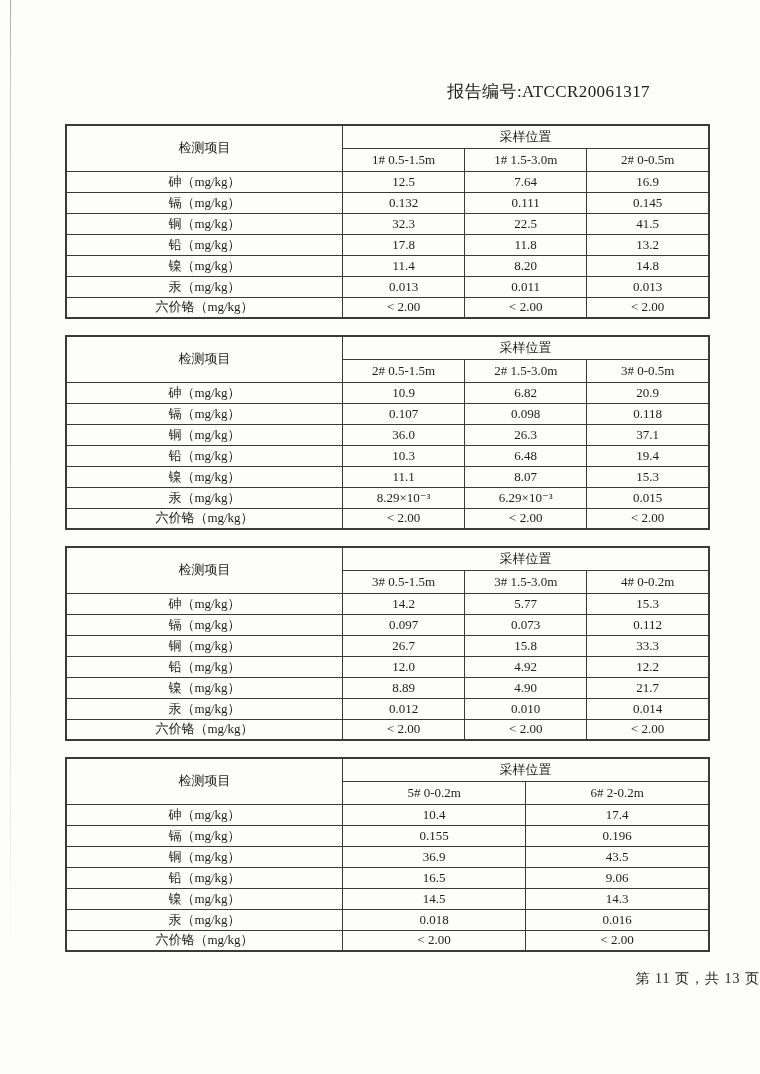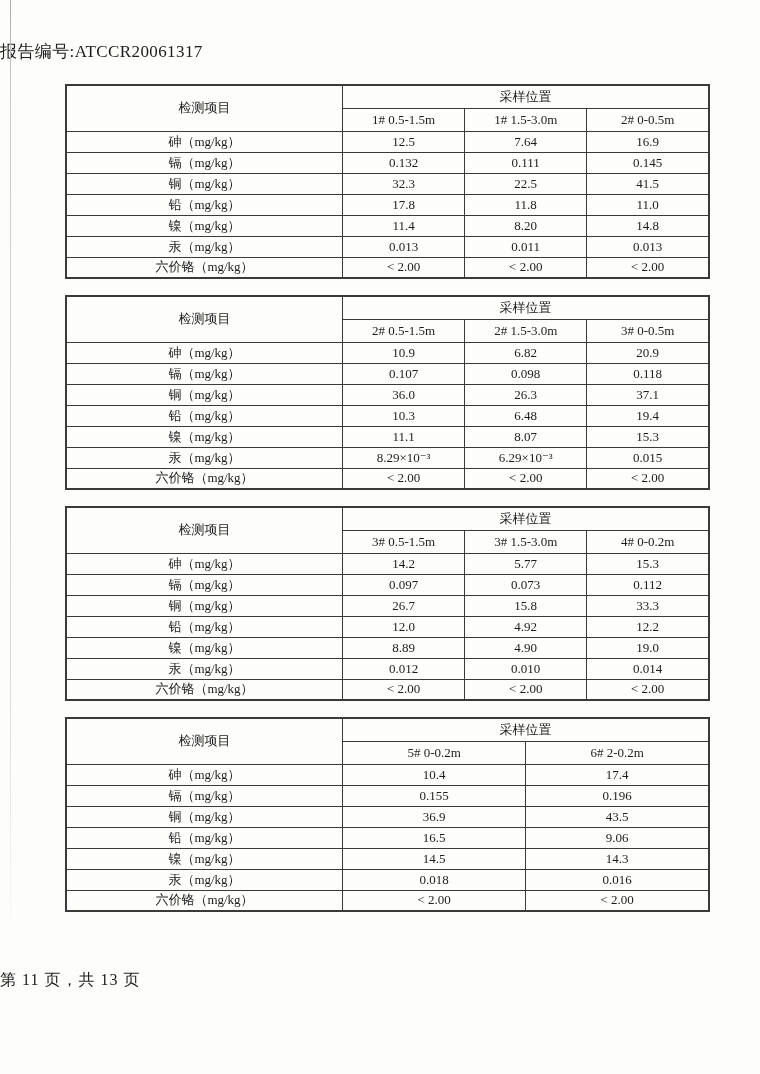--- a/index.html
+++ b/index.html
@@ -15,21 +15,22 @@
   }
   .scan-line {
     position: absolute;
     left: 10px;
     top: 0;
     width: 1px;
     height: 950px;
     background: linear-gradient(to bottom, #aaaaaa 0%, #cccccc 10%, #d8d8d8 70%, rgba(216,216,216,0) 100%);
   }
   .report-no {
-    padding: 40px 110px 0 0;
+    padding: 80px 110px 0 0;
+    text-align: right;
     font-size: 17px;
     letter-spacing: 0.4px;
     white-space: nowrap;
   }
   .content {
     margin: 21px 50px 0 65px;
     width: 645px;
   }
   table.results {
     width: 100%;
@@ -48,22 +49,22 @@
     line-height: 1.2;
     overflow: hidden;
     white-space: nowrap;
   }
   table.results thead td { height: 23px; }
   .footer {
     position: absolute;
     top: 970px;
     left: 0;
     width: 100%;
-    text-align: left;
-    font-size: 16px;
+    text-align: right;
+    font-size: 14px;
     letter-spacing: 1px;
   }
 </style>
 </head>
 <body>
 
 <div class="scan-line"></div>
 
 <div class="report-no">报告编号:ATCCR20061317</div>
 
@@ -103,21 +104,21 @@
         <tr>
           <td>铜（mg/kg）</td>
           <td>32.3</td>
           <td>22.5</td>
           <td>41.5</td>
         </tr>
         <tr>
           <td>铅（mg/kg）</td>
           <td>17.8</td>
           <td>11.8</td>
-          <td>11.0</td>
+          <td>13.2</td>
         </tr>
         <tr>
           <td>镍（mg/kg）</td>
           <td>11.4</td>
           <td>8.20</td>
           <td>14.8</td>
         </tr>
         <tr>
           <td>汞（mg/kg）</td>
           <td>0.013</td>
@@ -237,21 +238,21 @@
         <tr>
           <td>铅（mg/kg）</td>
           <td>12.0</td>
           <td>4.92</td>
           <td>12.2</td>
         </tr>
         <tr>
           <td>镍（mg/kg）</td>
           <td>8.89</td>
           <td>4.90</td>
-          <td>19.0</td>
+          <td>21.7</td>
         </tr>
         <tr>
           <td>汞（mg/kg）</td>
           <td>0.012</td>
           <td>0.010</td>
           <td>0.014</td>
         </tr>
         <tr>
           <td>六价铬（mg/kg）</td>
           <td>&lt; 2.00</td>

